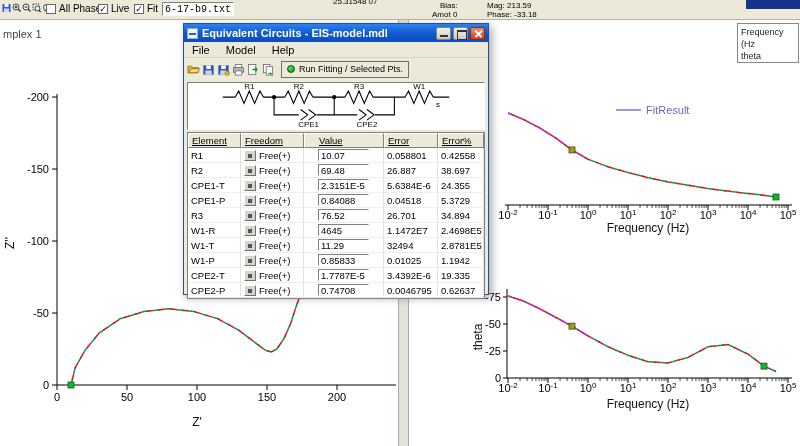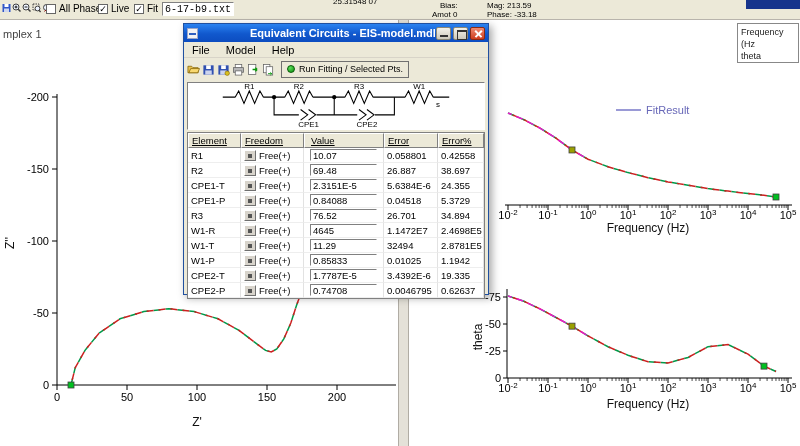--- a/index.html
+++ b/index.html
@@ -36,21 +36,21 @@
   .mini-panel { position:absolute; left:737px; top:23px; width:62px; height:40px; background:#fff;
                 border:1px solid #888; z-index:2; font-size:9px; color:#222; padding:2px 3px; line-height:12px; }
 
   
   .dialog { position:absolute; left:183px; top:23px; width:306px; height:272px;
             background:#ece9d8; border:1px solid #2050a0; box-shadow:3px 3px 8px rgba(0,0,0,.35); z-index:5; }
   .titlebar { height:18px; background:linear-gradient(180deg,#2a82f0 0%, #1158cd 55%, #0c4cc0 100%);
               display:flex; align-items:center; padding:0 3px; cursor:default; }
   .dlg-ico { width:11px; height:11px; background:#f4f4f4; border:1px solid #9aa6c8; margin-right:4px; position:relative; }
   .dlg-ico::after { content:''; position:absolute; left:1px; top:4px; width:7px; height:2px; background:#3060c0; }
-  .dlg-title { color:#fff; font-size:11px; font-weight:bold; white-space:nowrap; overflow:hidden; flex:1;margin-left:48px; }
+  .dlg-title { color:#fff; font-size:11px; font-weight:bold; white-space:nowrap; overflow:hidden; flex:1; }
   .winbtns { display:flex; gap:2px; }
   .wb { width:15px; height:13px; border-radius:2px; background:linear-gradient(180deg,#f4f2ea,#cdc9bc);
         border:1px solid #8a8676; position:relative; cursor:pointer; }
   .wb.min::after { content:''; position:absolute; left:3px; bottom:2px; width:8px; height:2px; background:#333; }
   .wb.max::after { content:''; position:absolute; left:3px; top:2px; width:8px; height:7px; border:1px solid #333; border-top-width:2px; }
   .wb.close { background:linear-gradient(180deg,#ef8a70,#cf3d1e); border-color:#8c2a12; }
   .wb.close::before, .wb.close::after { content:''; position:absolute; left:3px; top:5.5px; width:9px; height:1.6px; background:#fff; }
   .wb.close::before { transform:rotate(45deg); }
   .wb.close::after  { transform:rotate(-45deg); }
 
@@ -69,21 +69,21 @@
               border:1px solid; border-color:#808080 #fff #fff #808080; }
   .circ-svg { width:100%; height:46px; }
   .circ-lab text { font-size:9px; font-family:"Liberation Sans",sans-serif; fill:#000; }
 
   .ptable { margin:1px 3px 2px 3px; border:1px solid #808080; background:#fff; }
   .thead { display:flex; height:15px; background:#ece9d8;text-decoration:underline; }
   .th { font-size:9.5px; padding:1px 3px; border:1px solid; border-color:#fff #808080 #808080 #fff; overflow:hidden; white-space:nowrap; }
   .trow { display:flex; height:15px; background:#fff; }
   .tc { font-size:9.5px; padding:1px 3px; border-right:1px solid #e2e2e2; border-bottom:1px solid #eee;
         overflow:hidden; white-space:nowrap; display:flex; align-items:center; }
-  .w-el { width:53px; } .w-fr { width:63px; } .w-val { width:80px; padding:1px 6px; }
+  .w-el { width:53px; } .w-fr { width:63px; } .w-val { width:80px; padding:1px 14px; }
   .w-err { width:54px; } .w-errp { flex:1; }
   .fbtn { width:12px; height:11px; background:#d8d4cc; border:1px solid; border-color:#fff #707070 #707070 #fff;
           display:inline-block; margin-right:3px; position:relative; cursor:pointer; flex:none; }
   .fbtn::after { content:''; position:absolute; left:3px; top:3px; width:4px; height:4px; background:#555; }
   .ftxt { font-size:9.5px; }
   .vbox { width:100%; height:12px; background:#fff; border:1px solid; border-color:#808080 #fff #fff #808080;
           font-size:9.5px; line-height:11px; padding:0 2px; overflow:hidden; white-space:nowrap; cursor:text; }
 </style>
 </head>
 <body>

